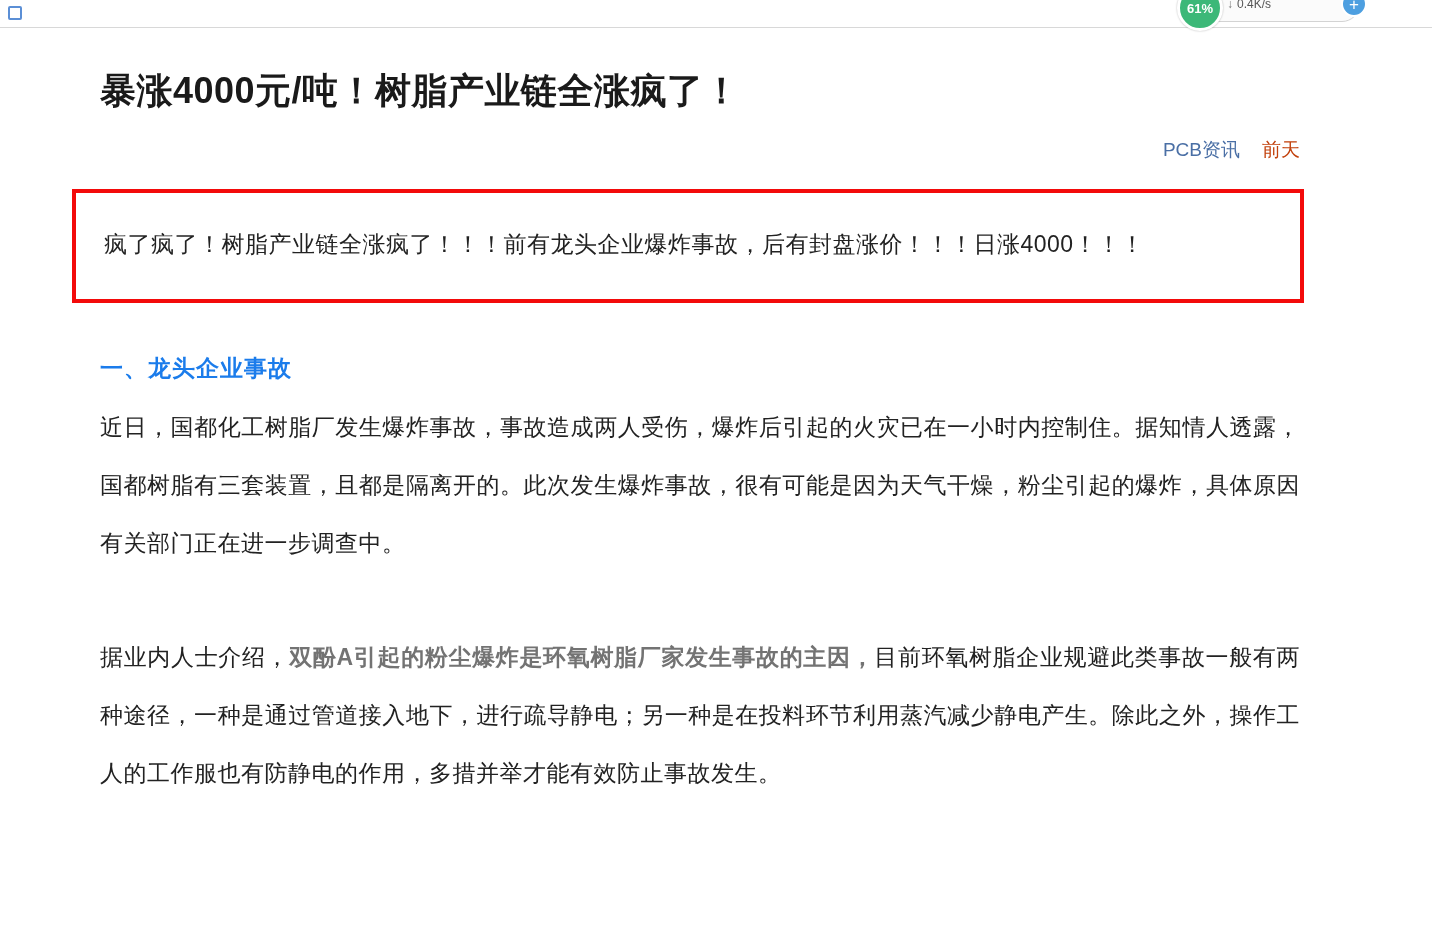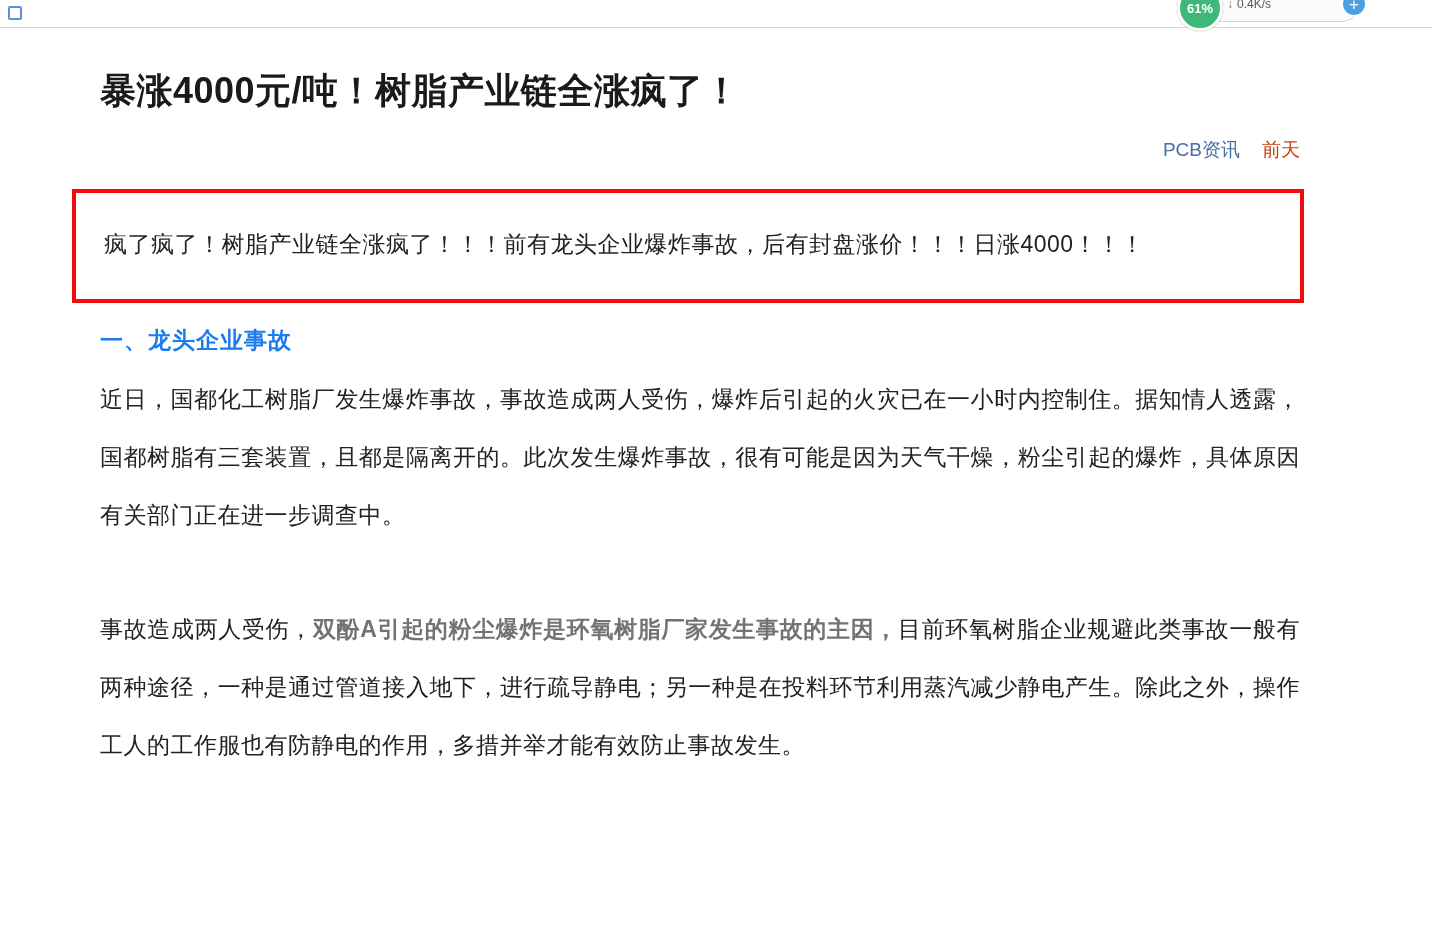--- a/index.html
+++ b/index.html
@@ -134,21 +134,21 @@
     margin-left: -28px;
   }
   .lead-text {
     font-size: 23px;
     line-height: 58px;
     color: #222;
     letter-spacing: 0.5px;
   }
 
   .section-head {
-    margin-top: 22px;
+    margin-top: 50px;
     font-size: 23px;
     font-weight: bold;
     color: #1b7ceb;
     letter-spacing: 1px;
   }
 
   .para {
     margin-top: 14px;
     font-size: 23px;
     line-height: 58px;
@@ -189,15 +189,15 @@
   </div>
 
   <div class="lead-box">
     <div class="lead-text">疯了疯了！树脂产业链全涨疯了！！！前有龙头企业爆炸事故，后有封盘涨价！！！日涨4000！！！</div>
   </div>
 
   <div class="section-head">一、龙头企业事故</div>
 
   <p class="para">近日，国都化工树脂厂发生爆炸事故，事故造成两人受伤，爆炸后引起的火灾已在一小时内控制住。据知情人透露，国都树脂有三套装置，且都是隔离开的。此次发生爆炸事故，很有可能是因为天气干燥，粉尘引起的爆炸，具体原因有关部门正在进一步调查中。</p>
 
-  <p class="para spaced"><span>事故造成两人受伤，</span><span class="hl">双酚A引起的粉尘爆炸是环氧树脂厂家发生事故的主因，</span><span>目前环氧树脂企业规避此类事故一般有两种途径，一种是通过管道接入地下，进行疏导静电；另一种是在投料环节利用蒸汽减少静电产生。除此之外，操作工人的工作服也有防静电的作用，多措并举才能有效防止事故发生。</span></p>
+  <p class="para spaced"><span>据业内人士介绍，</span><span class="hl">双酚A引起的粉尘爆炸是环氧树脂厂家发生事故的主因，</span><span>目前环氧树脂企业规避此类事故一般有两种途径，一种是通过管道接入地下，进行疏导静电；另一种是在投料环节利用蒸汽减少静电产生。除此之外，操作工人的工作服也有防静电的作用，多措并举才能有效防止事故发生。</span></p>
 
 </div>
 
 </body></html>

